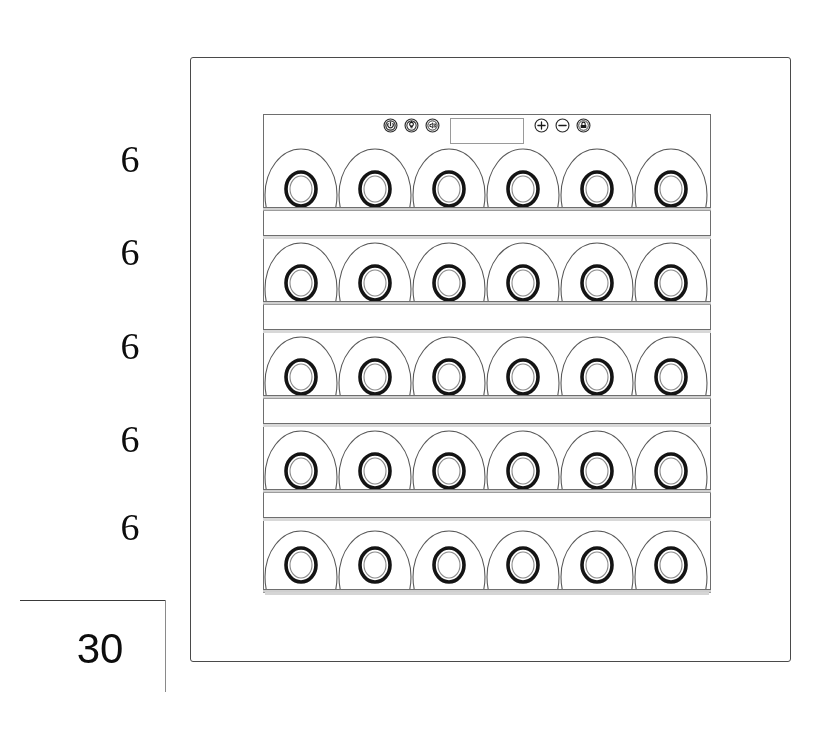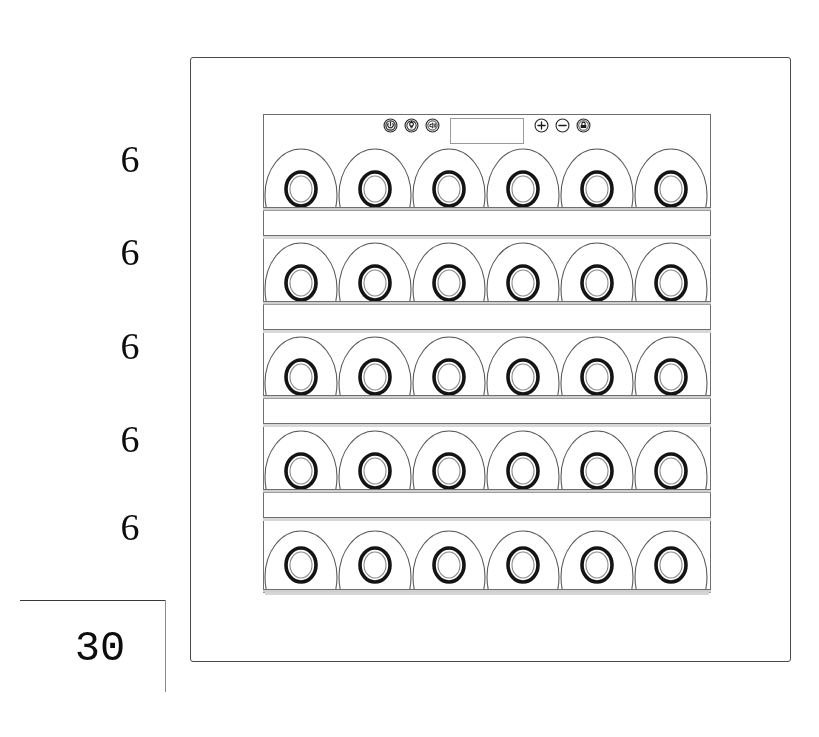--- a/index.html
+++ b/index.html
@@ -26,21 +26,21 @@
     font-family: "Liberation Serif", serif;
     font-size: 38px;
     color: #0d0d0d;
     line-height: 1;
     text-align: center;
     width: 60px;
     user-select: none;
   }
   .dim-total {
     position: absolute;
-    font-family: Liberation Mono, monospace;
+    font-family: Liberation Sans, sans-serif;
     font-size: 42px;
     color: #0d0d0d;
     line-height: 1;
     text-align: center;
     width: 110px;
     user-select: none;
   }
 
   
   #total-bracket {

